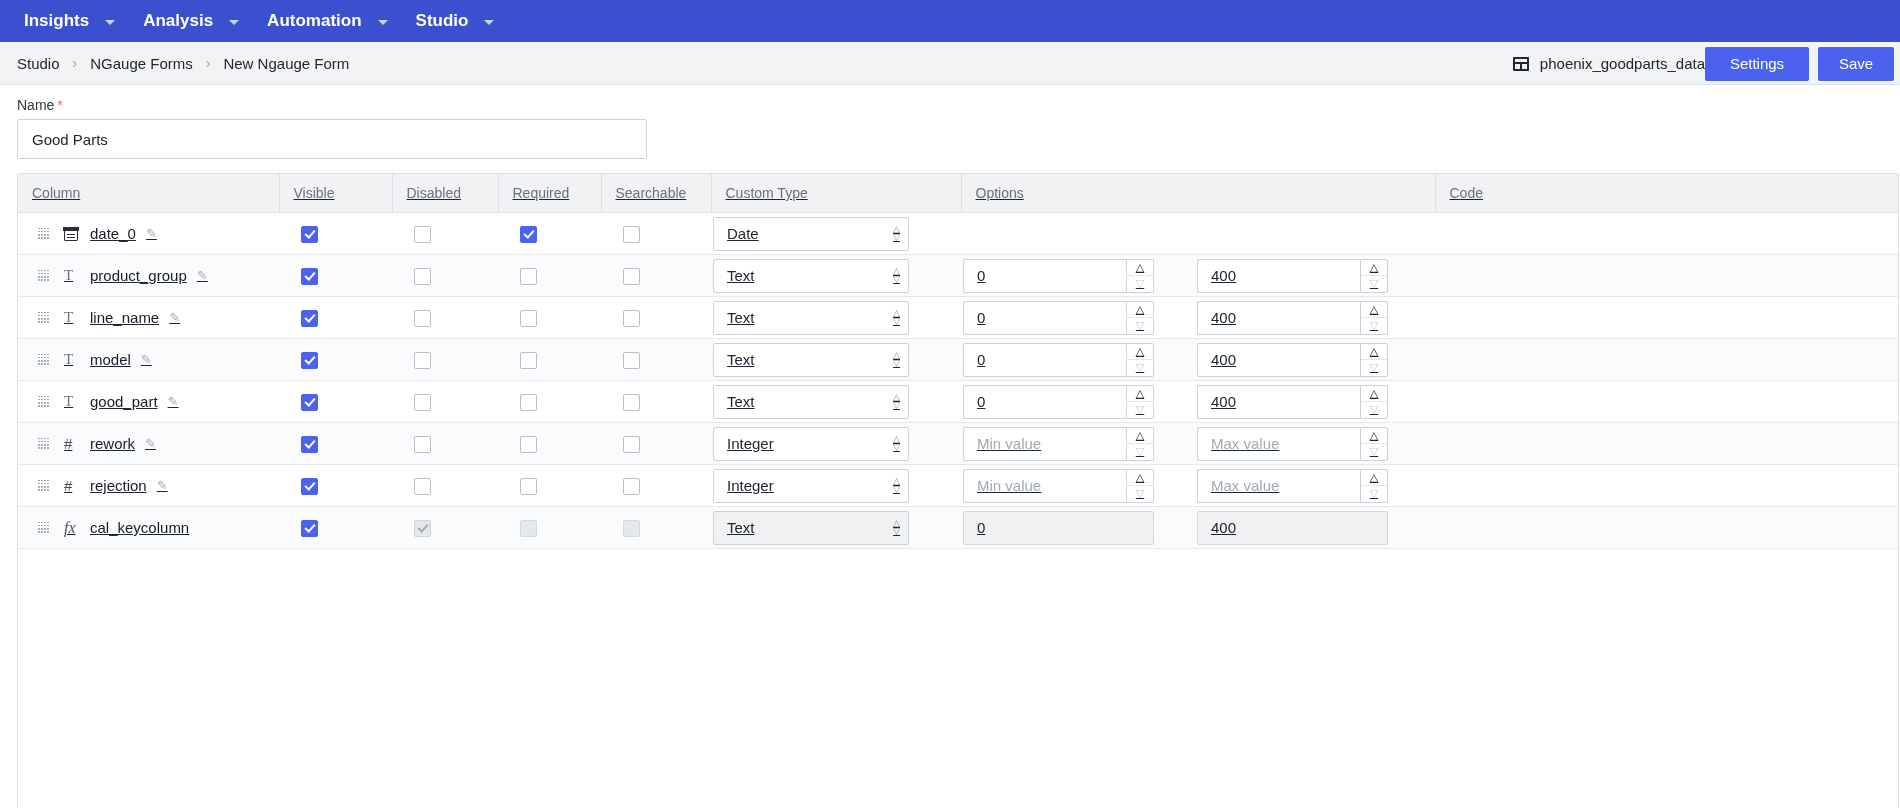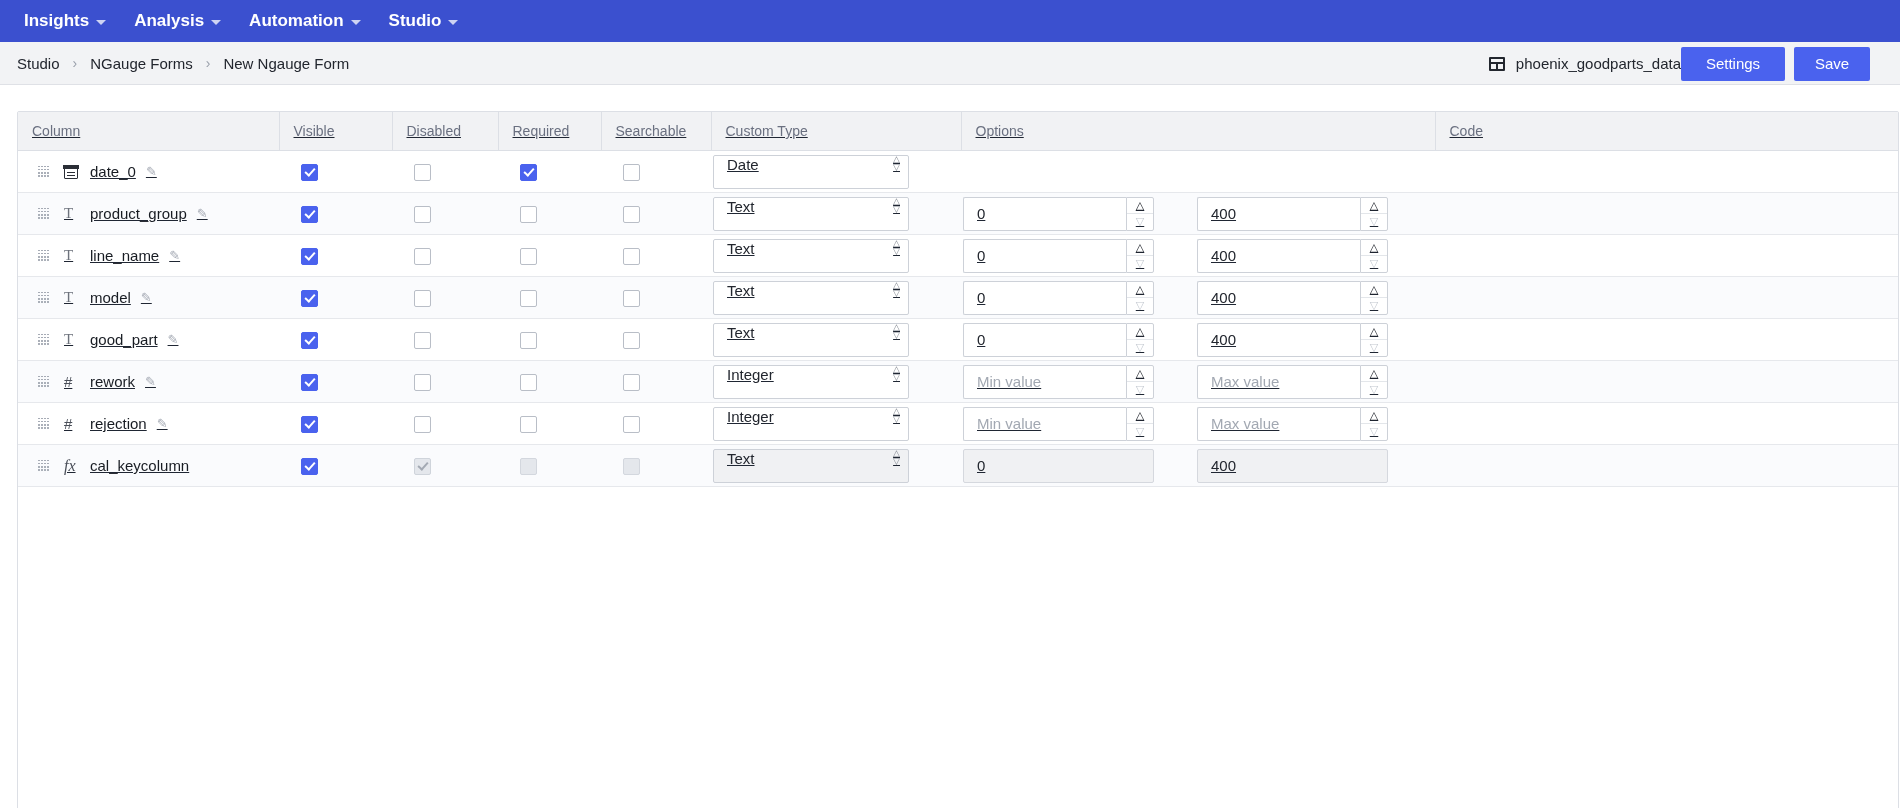--- a/index.html
+++ b/index.html
@@ -21,21 +21,21 @@
     height: 42px;
     background: #3b50cf;
     display: flex;
     align-items: center;
     padding-left: 10px;
     box-sizing: border-box;
   }
   .nav-item {
     display: flex;
     align-items: center;
-    gap: 7px;
+    gap: 16px;
     color: #ffffff;
     font-size: 17px;
     font-weight: 700;
     padding: 0 14px;
     height: 42px;
     line-height: 42px;
     cursor: pointer;
     white-space: nowrap;
   }
   .caret {
@@ -112,21 +112,21 @@
     border: none;
     height: 34px;
     min-width: 104px;
     padding: 0 8px;
     font-size: 15px;
     font-family: inherit;
     cursor: pointer;
     border-radius: 2px;
     margin-right: 9px;
   }
-  .btn.save { min-width: 76px; margin-right: 30px; }
+  .btn.save { min-width: 76px; margin-right: 6px; }
 
   
   .namewrap { padding: 12px 0 0 17px; }
   .namelabel {
     font-size: 14px;
     color: #31363f;
     margin-bottom: 6px;
   }
   .req { color: #f06464; margin-left: 3px; }
   .nameinput {
@@ -279,21 +279,21 @@
   
   .selwrap { padding: 0 6px 0 2px; }
   .sel {
     width: 196px;
     height: 34px;
     box-sizing: border-box;
     border: 1px solid #cdd1d8;
     border-radius: 2px;
     background: #fff;
     display: flex;
-    align-items: flex-start;
+    align-items: center;
     justify-content: space-between;
     padding: 0 8px 0 13px;
     font-size: 15px;
     color: #22262e;
     cursor: pointer;
   }
   .sel.dis { background: #f0f1f3; }
   .updown {
     display: flex;
     flex-direction: column;
@@ -381,20 +381,24 @@
     <div class="dataset">
       <span class="table-icon"></span>
       <span>phoenix_goodparts_data</span>
     </div>
     <button class="btn">Settings</button>
     <button class="btn save">Save</button>
   </div>
 </div>
 
 <div class="namewrap">
+  <div class="namelabel">
+    <span>Name</span><span class="req">*</span>
+  </div>
+  <input class="nameinput" type="text" value="Good Parts" style="">
 </div>
 
 <div class="gridwrap">
   <table class="grid">
     <colgroup>
       <col style="width:261px">
         <col style="width:113px">
         <col style="width:106px">
       <col style="width:103px">
         <col style="width:110px">

